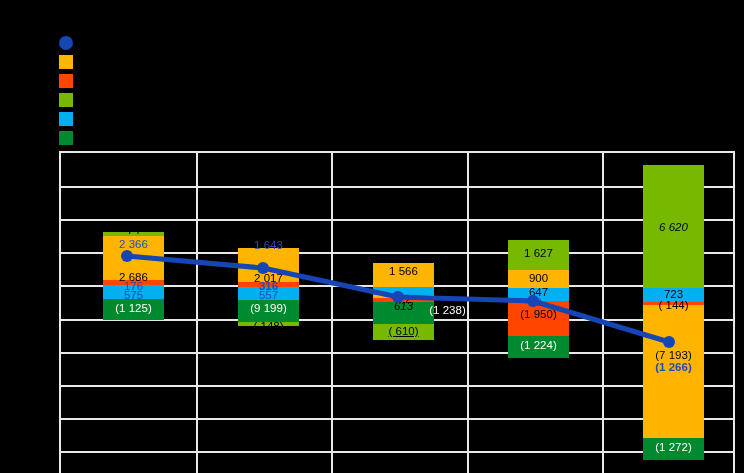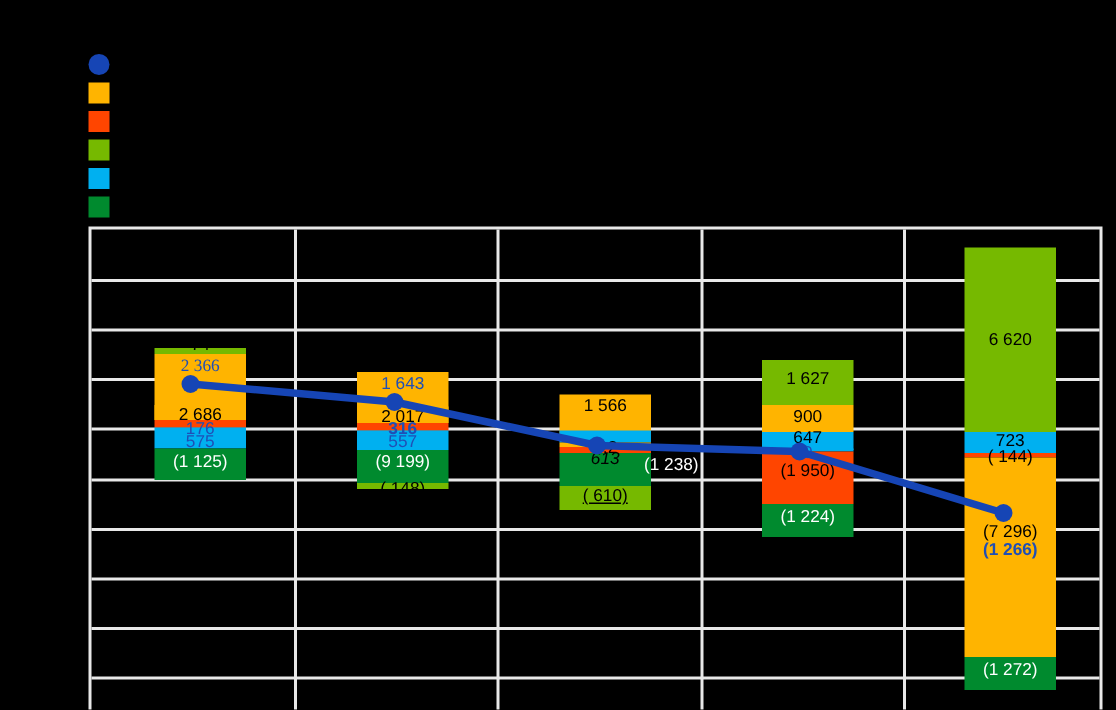--- a/index.html
+++ b/index.html
@@ -172,34 +172,34 @@
       </div>
     <div id="bars-layer">
         <div class="bar-col" style="left: 42px; width: 61px;">
           <div class="seg" style="top: 79px; height: 4px; background: rgb(118, 185, 0);"></div>
           <div class="seg" style="top: 83px; height: 44px; background: rgb(255, 180, 0);"></div>
           <div class="seg" style="top: 117px; height: 10px; background: rgb(255, 180, 0);"></div>
           <div class="seg" style="top: 127px; height: 5px; background: rgb(255, 69, 0);"></div>
           <div class="seg" style="top: 132px; height: 14px; background: rgb(0, 176, 240);"></div>
           <div class="seg" style="top: 146px; height: 21px; background: rgb(0, 138, 46);"></div>
           <div class="seg-label" style="top: 71px; color: rgb(0, 0, 0);">74</div>
-          <div class="seg-label" style="top: 85px; color: rgb(31, 79, 182); font-family: Liberation Serif, serif;">2 366</div>
+          <div class="seg-label" style="top: 85px; color: rgb(31, 79, 182);">2 366</div>
           <div class="seg-label" style="top: 118px; color: rgb(0, 0, 0);">2 686</div>
           <div class="seg-label" style="top: 127px; color: rgb(31, 79, 182);">176</div>
           <div class="seg-label" style="top: 136px; color: rgb(31, 79, 182);">575</div>
           <div class="seg-label" style="top: 149px; color: rgb(255, 255, 255);">(1 125)</div>
         </div>
         <div class="bar-col" style="left: 177px; width: 61px;">
           <div class="seg" style="top: 95px; height: 34px; background: rgb(255, 180, 0);"></div>
           <div class="seg" style="top: 118px; height: 11px; background: rgb(255, 180, 0);"></div>
           <div class="seg" style="top: 129px; height: 5px; background: rgb(255, 69, 0);"></div>
           <div class="seg" style="top: 134px; height: 13px; background: rgb(0, 176, 240);"></div>
           <div class="seg" style="top: 147px; height: 22px; background: rgb(0, 138, 46);"></div>
           <div class="seg" style="top: 169px; height: 4px; background: rgb(118, 185, 0);"></div>
-          <div class="seg-label" style="top: 97px; color: rgb(31, 79, 182);">1 643</div>
+          <div class="seg-label" style="top: 86px; color: rgb(31, 79, 182);">1 643</div>
           <div class="seg-label" style="top: 119px; color: rgb(0, 0, 0);">2 017</div>
           <div class="seg-label" style="top: 127px; color: rgb(31, 79, 182); font-weight: bold;">316</div>
           <div class="seg-label" style="top: 136px; color: rgb(31, 79, 182);">557</div>
           <div class="seg-label" style="top: 149px; color: rgb(255, 255, 255);">(9 199)</div>
           <div class="seg-label" style="top: 167px; color: rgb(0, 0, 0);">( 148)</div>
         </div>
         <div class="bar-col" style="left: 312px; width: 61px;">
           <div class="seg" style="top: 110px; height: 31px; background: rgb(255, 180, 0);"></div>
           <div class="seg" style="top: 134px; height: 8px; background: rgb(0, 176, 240);"></div>
           <div class="seg" style="top: 142px; height: 3px; background: rgb(255, 180, 0);"></div>
@@ -225,24 +225,24 @@
           <div class="seg-label" style="top: 143px; color: rgb(31, 79, 182);">0</div>
           <div class="seg-label" style="top: 155px; color: rgb(0, 0, 0);">(1 950)</div>
           <div class="seg-label" style="top: 186px; color: rgb(255, 255, 255);">(1 224)</div>
         </div>
         <div class="bar-col" style="left: 582px; width: 61px;">
           <div class="seg" style="top: 12px; height: 123px; background: rgb(118, 185, 0);"></div>
           <div class="seg" style="top: 135px; height: 14px; background: rgb(0, 176, 240);"></div>
           <div class="seg" style="top: 149px; height: 3px; background: rgb(255, 69, 0);"></div>
           <div class="seg" style="top: 152px; height: 133px; background: rgb(255, 180, 0);"></div>
           <div class="seg" style="top: 285px; height: 22px; background: rgb(0, 138, 46);"></div>
-          <div class="seg-label" style="top: 68px; color: rgb(0, 0, 0);">6 620</div>
+          <div class="seg-label" style="top: 68px; color: rgb(0, 0, 0); font-style: italic;">6 620</div>
           <div class="seg-label" style="top: 135px; color: rgb(0, 0, 0);">723</div>
           <div class="seg-label" style="top: 146px; color: rgb(0, 0, 0);">( 144)</div>
-          <div class="seg-label" style="top: 196px; color: rgb(0, 0, 0);">(7 296)</div>
+          <div class="seg-label" style="top: 196px; color: rgb(0, 0, 0);">(7 193)</div>
           <div class="seg-label" style="top: 288px; color: rgb(255, 255, 255);">(1 272)</div>
         </div>
       </div>
     <svg id="line-layer" viewBox="0 0 676 331" width="676" height="331">
         <polyline points="66,103 202,115 337,144 472,148 608,189" fill="none" stroke="#1645B5" stroke-width="5" stroke-linejoin="round" stroke-linecap="round"></polyline>
         <circle cx="66" cy="103" r="6" fill="#1645B5"></circle>
         <circle cx="202" cy="115" r="6" fill="#1645B5"></circle>
         <circle cx="337" cy="144" r="6" fill="#1645B5"></circle>
         <circle cx="472" cy="148" r="6" fill="#1645B5"></circle>
         <circle cx="608" cy="189" r="6" fill="#1645B5"></circle>

